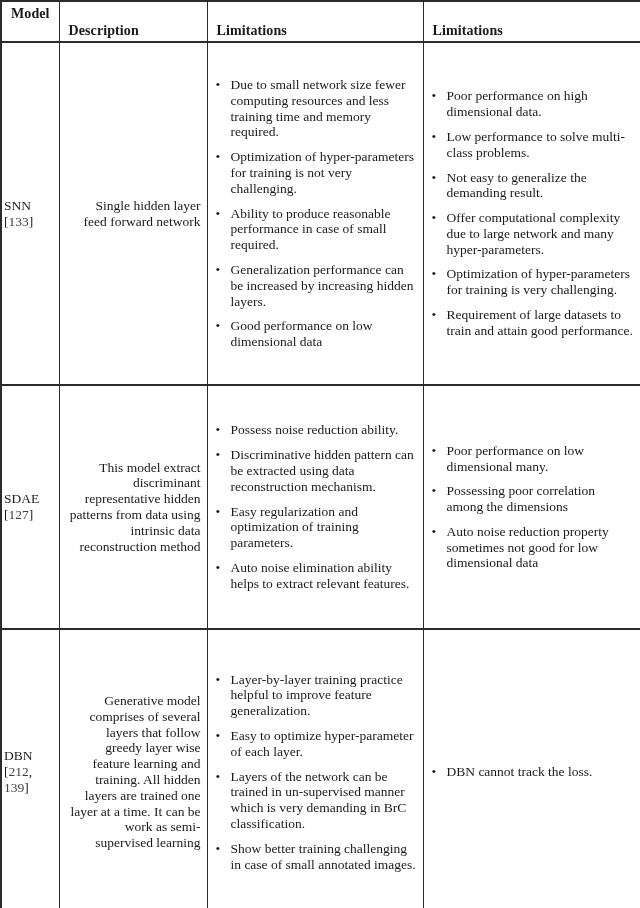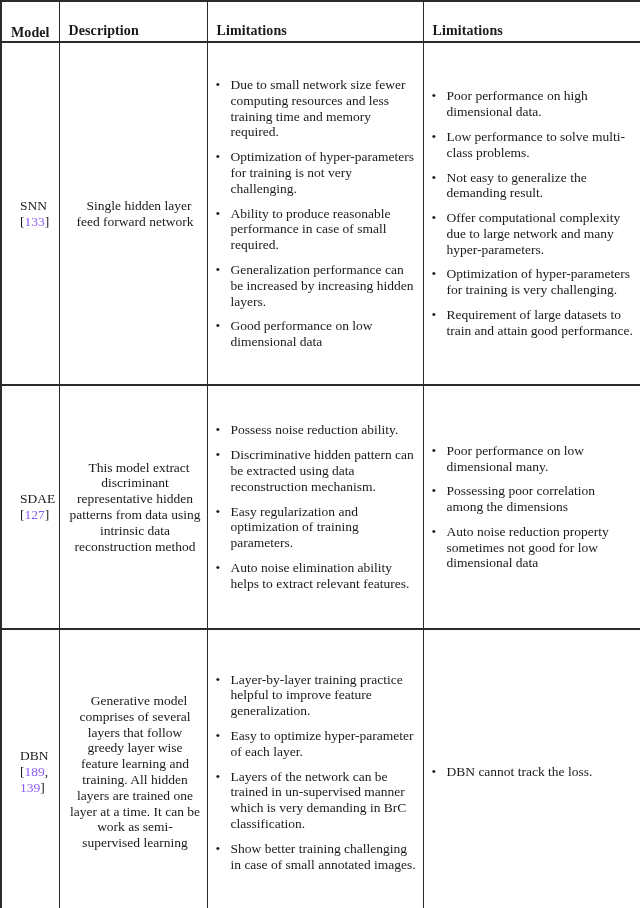--- a/index.html
+++ b/index.html
@@ -38,37 +38,37 @@
     font-size: 14px;
     font-weight: bold;
     text-align: left;
     vertical-align: top;
     padding: 21px 4px 2px 9px;
     height: 33px;
     letter-spacing: 0.1px;
   }
   thead th.th-model {
     vertical-align: bottom;
-    padding: 2px 2px 0 9px;
+    padding: 2px 2px 19px 9px;
   }
   
   td {
     font-size: 13.5px;
     line-height: 15.8px;
     vertical-align: middle;
   }
   td.model-cell {
     text-align: left;
-    padding: 2px 18px;
+    padding: 2px 2px;
   }
   td.model-cell .model-name { display: block; }
   td.model-cell .citation-wrap { display: block; }
-  .cite-num { color: #8b5cf6; }
+  .cite-num { color: #404040; }
   td.desc-cell {
-    text-align: center;
+    text-align: right;
     padding: 4px 6px 4px 10px;
   }
   td.desc-cell .desc {
     margin: 0;
     text-indent: 8px;
   }
   td.list-cell {
     padding: 4px 5px 4px 8px;
   }
   .bullets { }
@@ -217,21 +217,21 @@
                 <span class="bullet-glyph">•</span>
                 <span class="bullet-text">Auto noise reduction property sometimes not good for low dimensional data</span>
               </div>
             </div>
     </td>
   </tr>
 
   <tr class="row-2">
     <td class="model-cell">
       <span class="model-name">DBN</span>
-      <span class="citation-wrap">[<span class="cite-num">189</span>, <span class="cite-num">139</span>]</span>
+      <span class="citation-wrap">[<span class="cite-num">212</span>, <span class="cite-num">139</span>]</span>
     </td>
     <td class="desc-cell">
       <p class="desc">Generative model comprises of several layers that follow greedy layer wise feature learning and training. All hidden layers are trained one layer at a time. It can be work as semi-supervised learning</p>
     </td>
     <td class="list-cell">
       <div class="bullets">
               <div class="bullet-item">
                 <span class="bullet-glyph">•</span>
                 <span class="bullet-text">Layer-by-layer training practice helpful to improve feature generalization.</span>
               </div>

